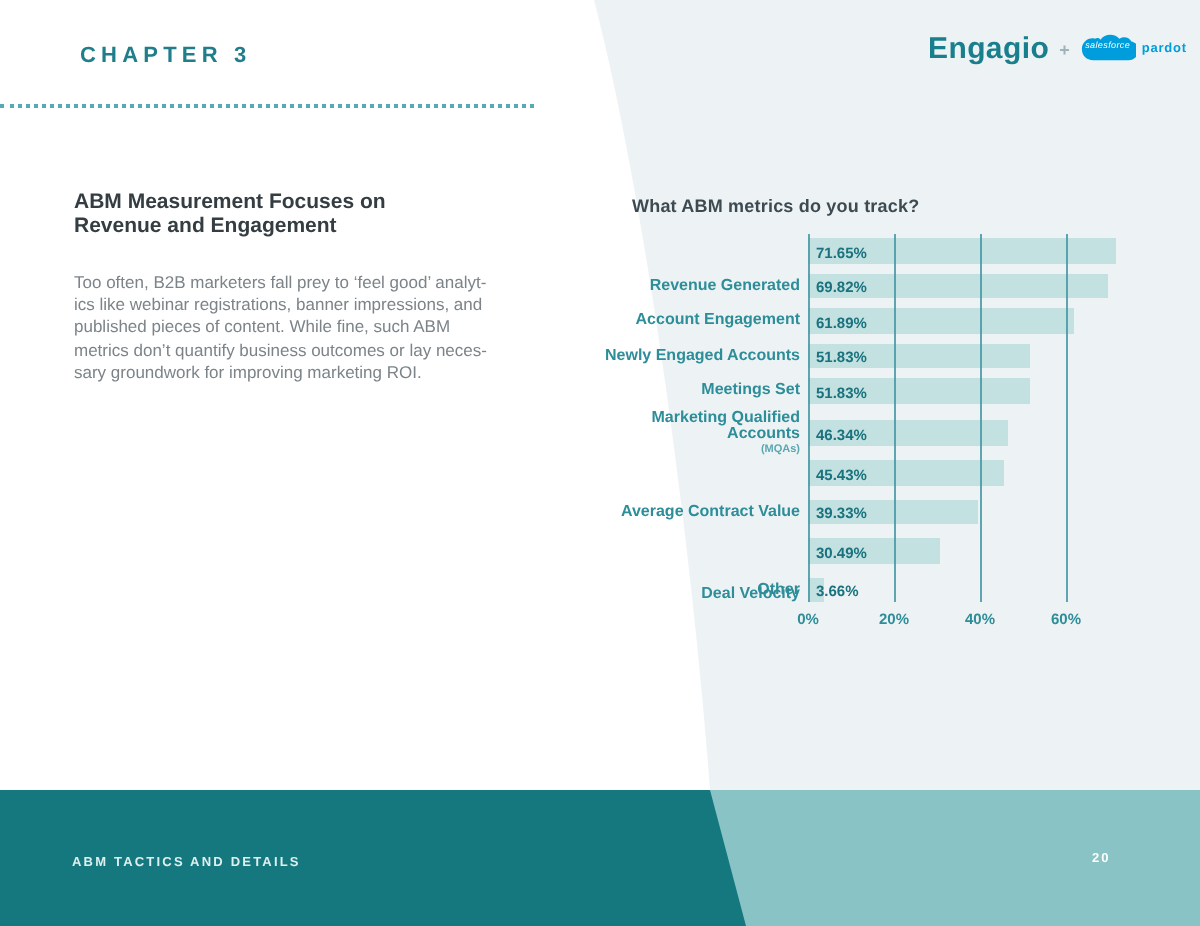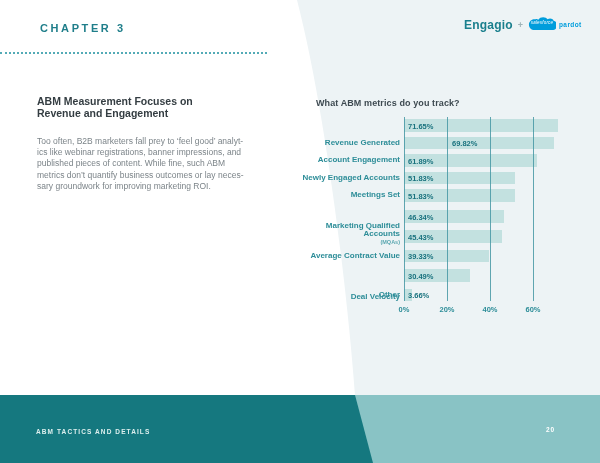--- a/index.html
+++ b/index.html
@@ -12,21 +12,21 @@
   
   .chapter{
     position:absolute;left:40px;top:22px;z-index:2;
     font-size:11px;font-weight:bold;letter-spacing:2.6px;color:#1f7e8a;
   }
   .dotted-rule{
     position:absolute;left:0;top:52px;width:267px;height:0;z-index:2;
     border-top:2px dotted #54abb6;
   }
   .logo-group{position:absolute;left:464px;top:16px;z-index:2;display:flex;align-items:center;gap:5px;}
-  .engagio{font-size:12px;font-weight:bold;color:#1a7f8d;letter-spacing:.2px;}
+  .engagio{font-size:15px;font-weight:bold;color:#1a7f8d;letter-spacing:.2px;}
   .logo-plus{font-size:9px;color:#9fb3b8;font-weight:bold;}
   .sf-cloud{position:relative;width:28px;height:17px;}
   .sf-cloud svg{display:block;}
   .sf-script{
     position:absolute;left:0;top:4px;width:100%;text-align:center;
     font-size:4.5px;font-style:italic;color:#ffffff;letter-spacing:.2px;
   }
   .pardot{font-size:6.5px;font-weight:bold;color:#009ddc;letter-spacing:.4px;margin-left:-2px;}
   
   .article-heading{
@@ -124,37 +124,37 @@
       <div class="gridline" style="left: 195px; top: 4px; height: 184px; background: rgb(69, 151, 163);"></div>
       <div class="tick-label" style="left: 180px; top: 192px;">40%</div>
       <div class="gridline" style="left: 238px; top: 4px; height: 184px; background: rgb(69, 151, 163);"></div>
       <div class="tick-label" style="left: 223px; top: 192px;">60%</div>
       <div class="bar" style="left: 109px; top: 6px; width: 154.048px; height: 12.5px; background: rgb(195, 225, 224);"></div>
       <div class="val-label" style="left: 113px; top: 8.5px; color: rgb(25, 114, 126);">71.65%</div>
       <div class="cat-label" style="top: 21.5px; height: 16.5px;">
         <span class="cat-main">Revenue Generated</span>
       </div>
       <div class="bar" style="left: 109px; top: 23.5px; width: 150.113px; height: 12.5px; background: rgb(195, 225, 224);"></div>
-      <div class="val-label" style="left: 113px; top: 26px; color: rgb(25, 114, 126); margin-left: 44px;">69.82%</div>
+      <div class="val-label" style="left: 113px; top: 26px; color: rgb(25, 114, 126);">69.82%</div>
       <div class="cat-label" style="top: 39px; height: 16.5px;">
         <span class="cat-main">Account Engagement</span>
       </div>
       <div class="bar" style="left: 109px; top: 41px; width: 133.064px; height: 12.5px; background: rgb(195, 225, 224);"></div>
       <div class="val-label" style="left: 113px; top: 43.5px; color: rgb(25, 114, 126);">61.89%</div>
       <div class="cat-label" style="top: 56.5px; height: 16.5px;">
         <span class="cat-main">Newly Engaged Accounts</span>
       </div>
       <div class="bar" style="left: 109px; top: 58.5px; width: 111.434px; height: 12.5px; background: rgb(195, 225, 224);"></div>
       <div class="val-label" style="left: 113px; top: 61px; color: rgb(25, 114, 126);">51.83%</div>
       <div class="cat-label" style="top: 74px; height: 16.5px;">
         <span class="cat-main">Meetings Set</span>
       </div>
       <div class="bar" style="left: 109px; top: 76px; width: 111.434px; height: 12.5px; background: rgb(195, 225, 224);"></div>
       <div class="val-label" style="left: 113px; top: 78.5px; color: rgb(25, 114, 126);">51.83%</div>
-      <div class="cat-label" style="top: 95px; height: 16.5px; margin-top: 17px;">
+      <div class="cat-label" style="top: 95px; height: 16.5px;">
         <span class="cat-main">Marketing Qualified Accounts</span>
         <span class="cat-sub">(MQAs)</span>
       </div>
       <div class="bar" style="left: 109px; top: 97px; width: 99.631px; height: 12.5px; background: rgb(195, 225, 224);"></div>
       <div class="val-label" style="left: 113px; top: 99.5px; color: rgb(25, 114, 126);">46.34%</div>
       <div class="bar" style="left: 109px; top: 117px; width: 97.6745px; height: 12.5px; background: rgb(195, 225, 224);"></div>
       <div class="val-label" style="left: 113px; top: 119.5px; color: rgb(25, 114, 126);">45.43%</div>
       <div class="cat-label" style="top: 134.5px; height: 16.5px;">
         <span class="cat-main">Average Contract Value</span>
       </div>

